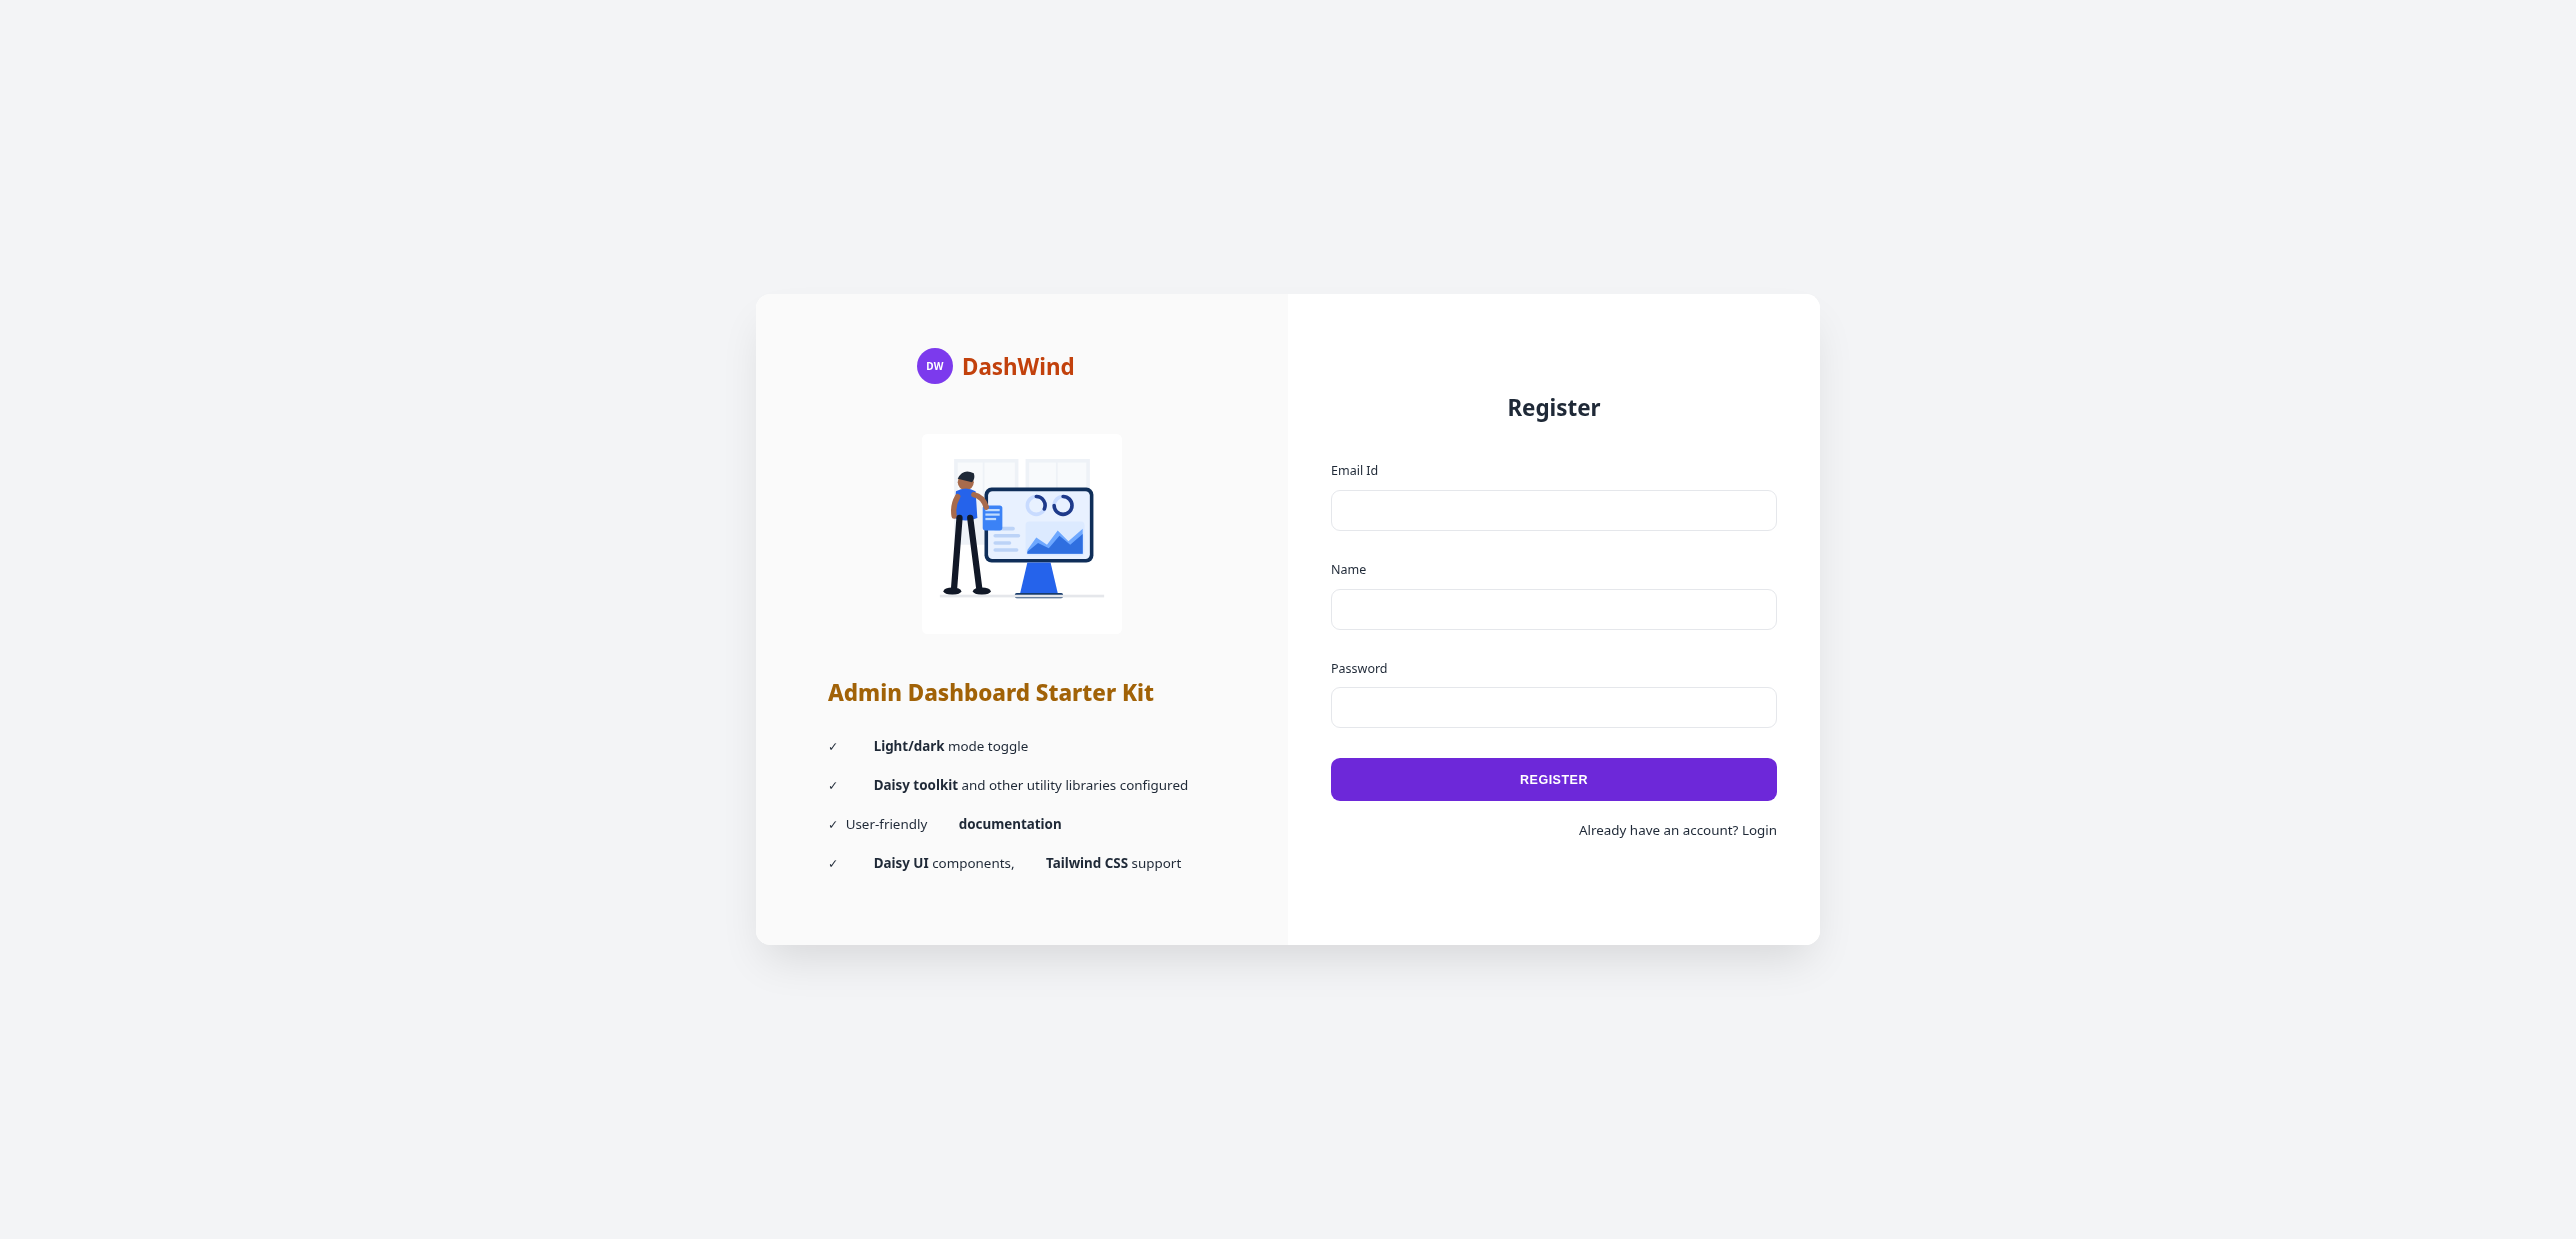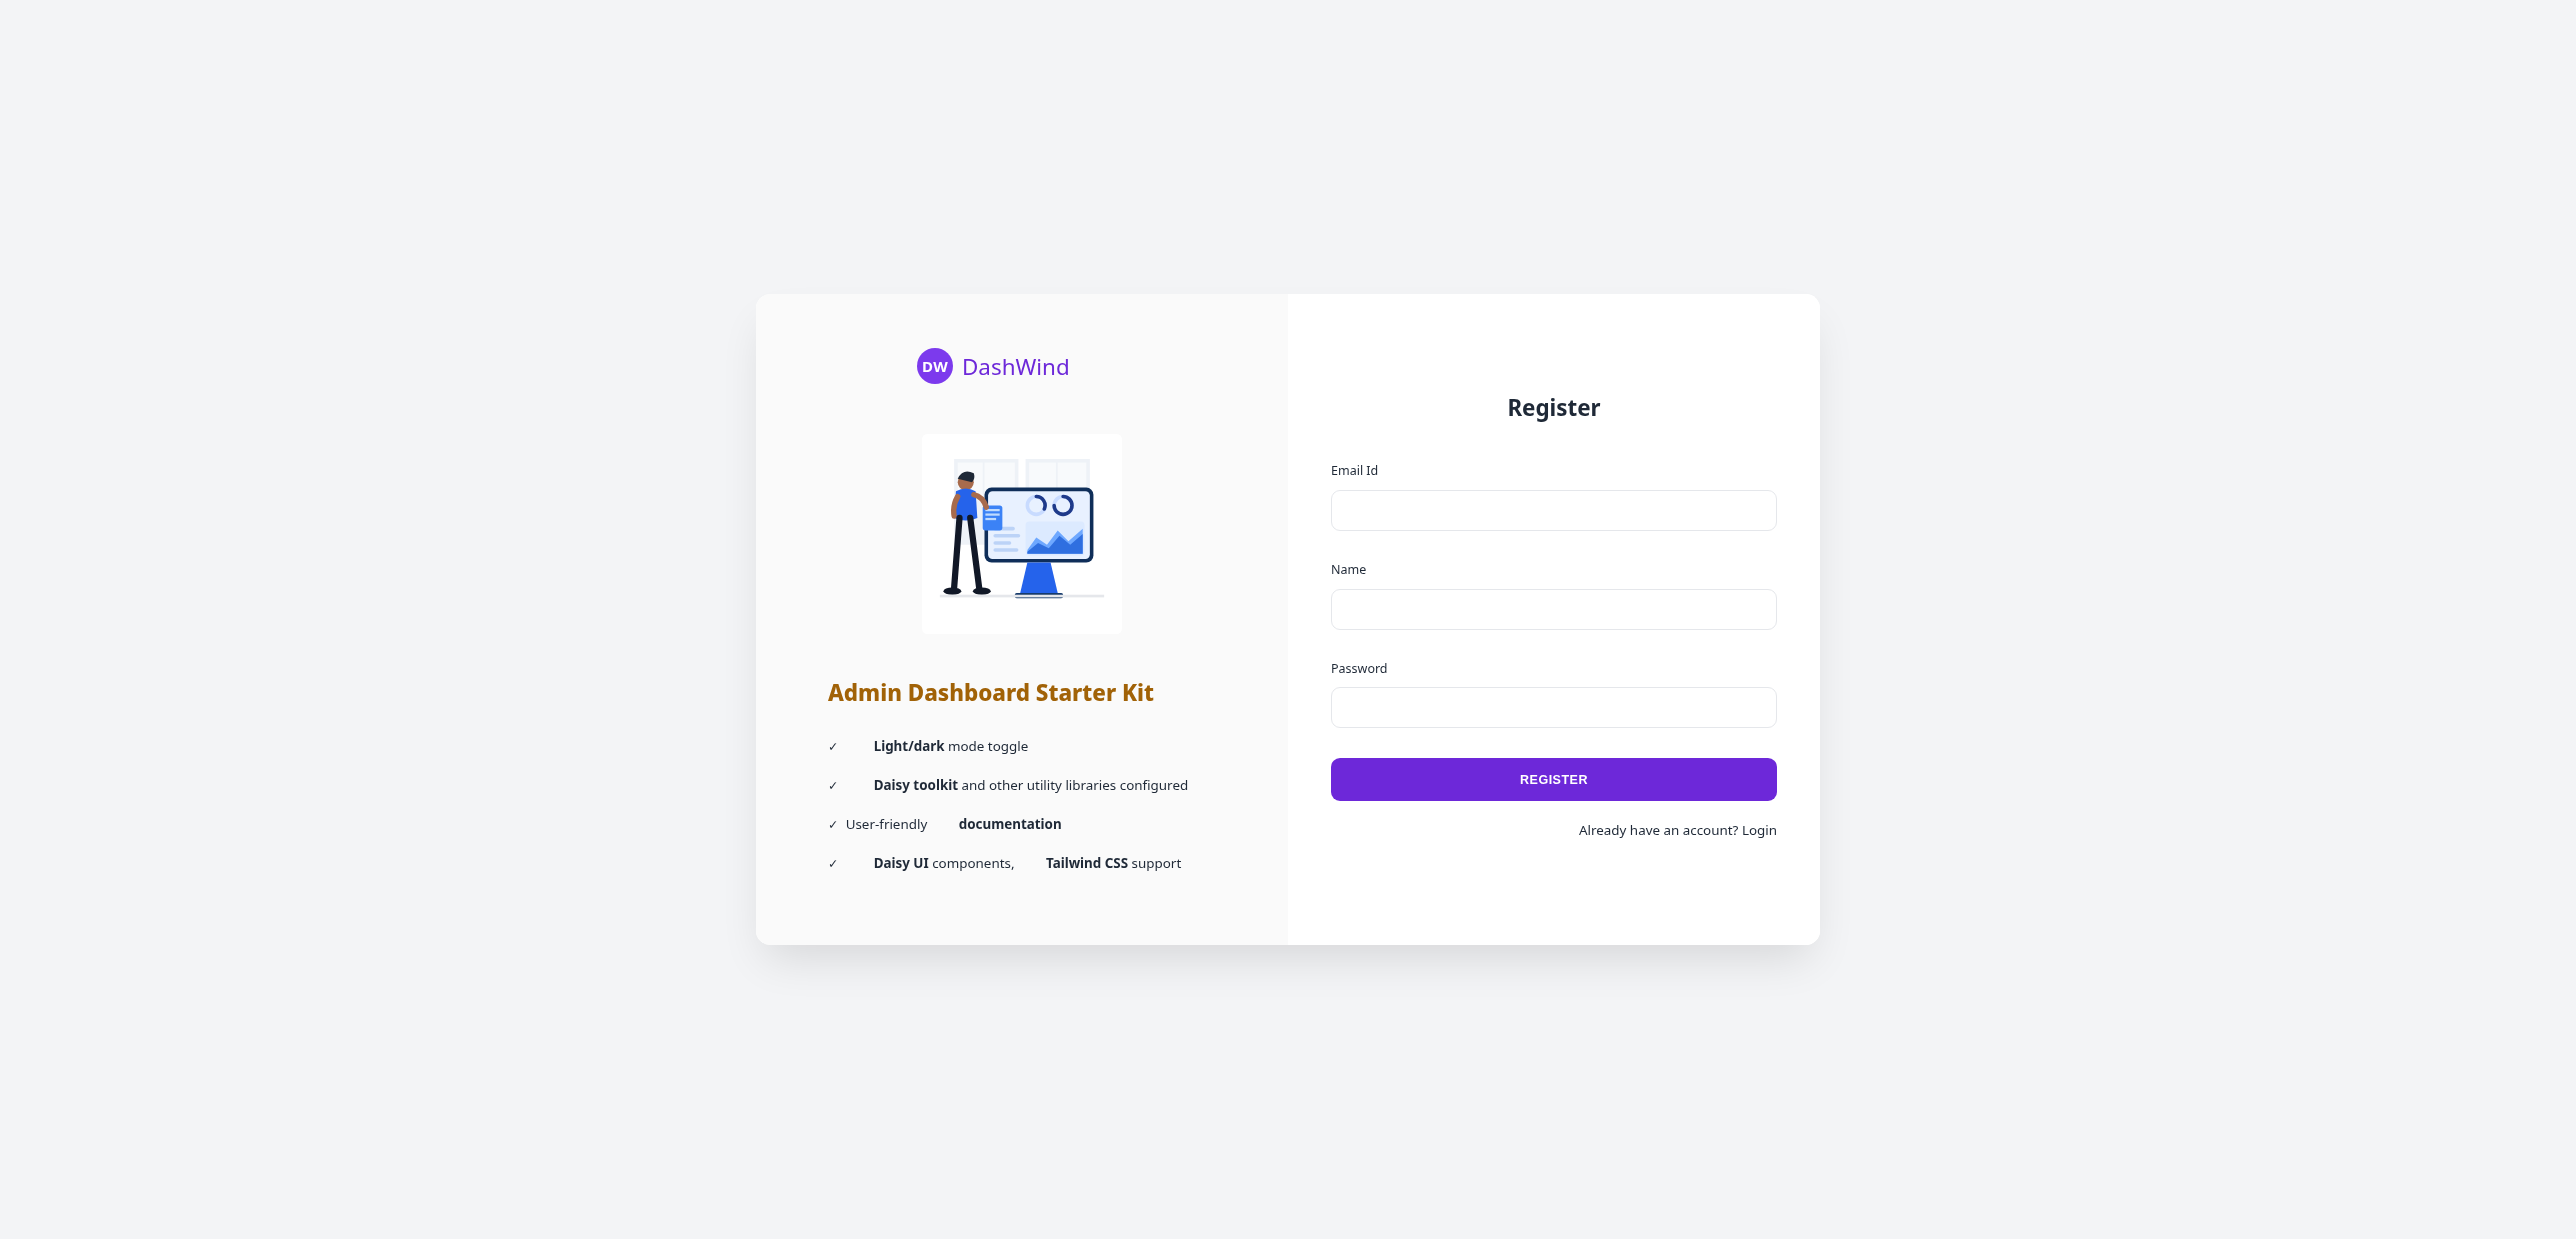--- a/index.html
+++ b/index.html
@@ -51,27 +51,27 @@
   .logo-mark {
     width: 36px;
     height: 36px;
     border-radius: 50%;
     background: #7c3aed;
     display: inline-flex;
     align-items: center;
     justify-content: center;
     color: #fff;
     font-weight: 700;
-    font-size: 15px;
+    font-size: 10px;
     letter-spacing: 0.4px;
   }
   .logo-text {
     font-size: 22.4px;
-    font-weight: 400;
-    color: #6d28d9;
+    font-weight: 700;
+    color: #c2410c;
   }
 
   
   .illus-wrap {
     display: flex;
     justify-content: center;
     margin-bottom: 43px;
   }
   .illus {
     width: 200px;

